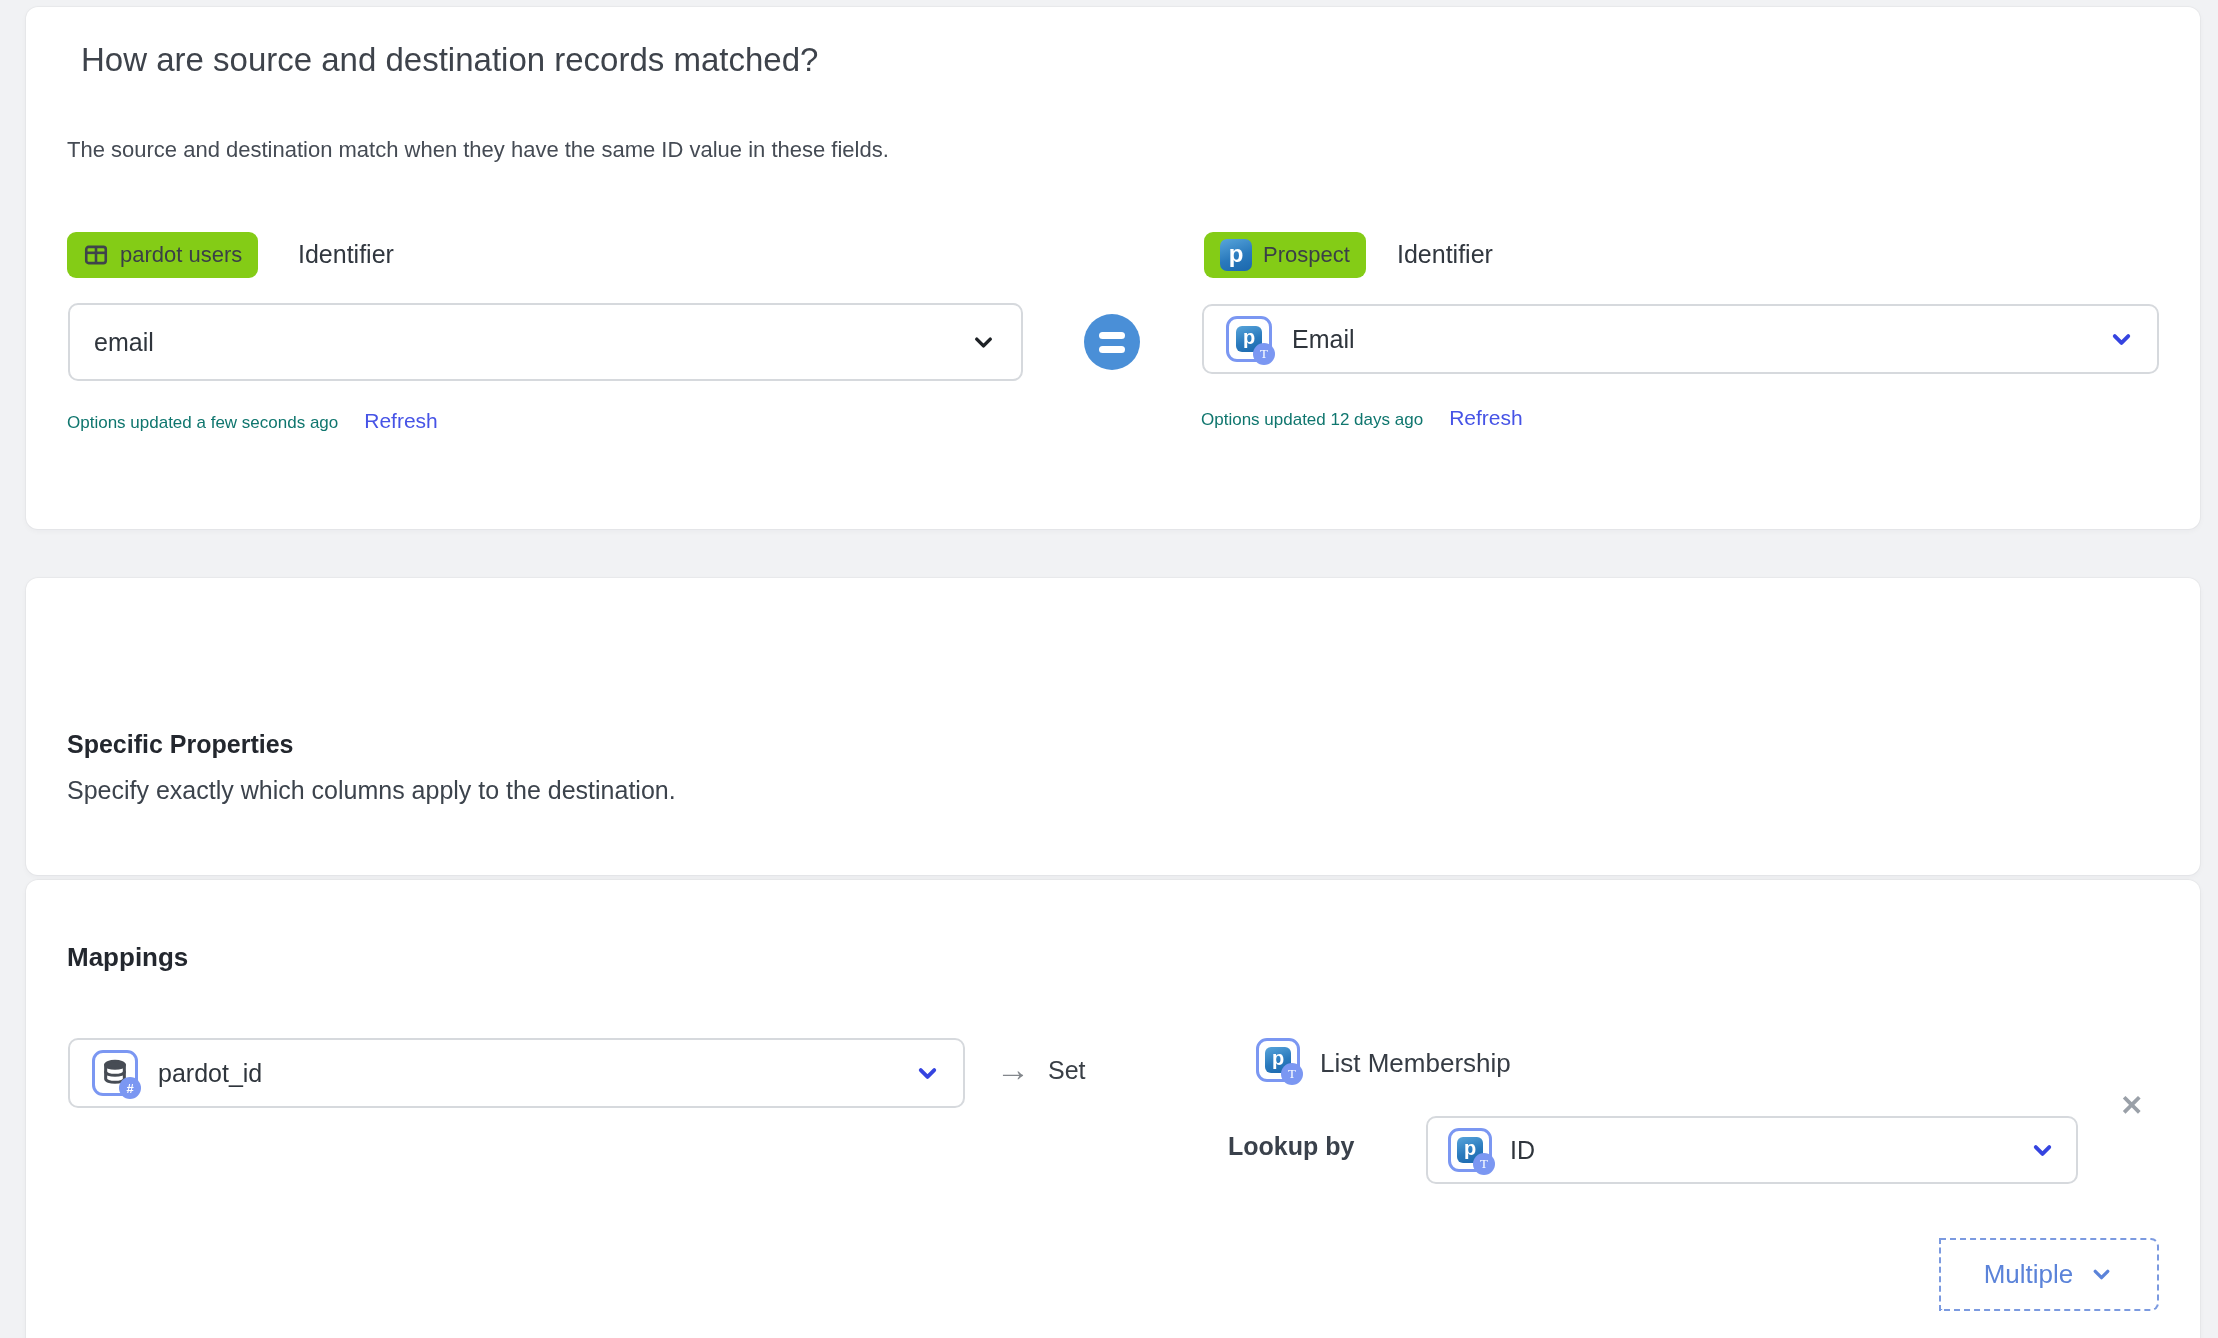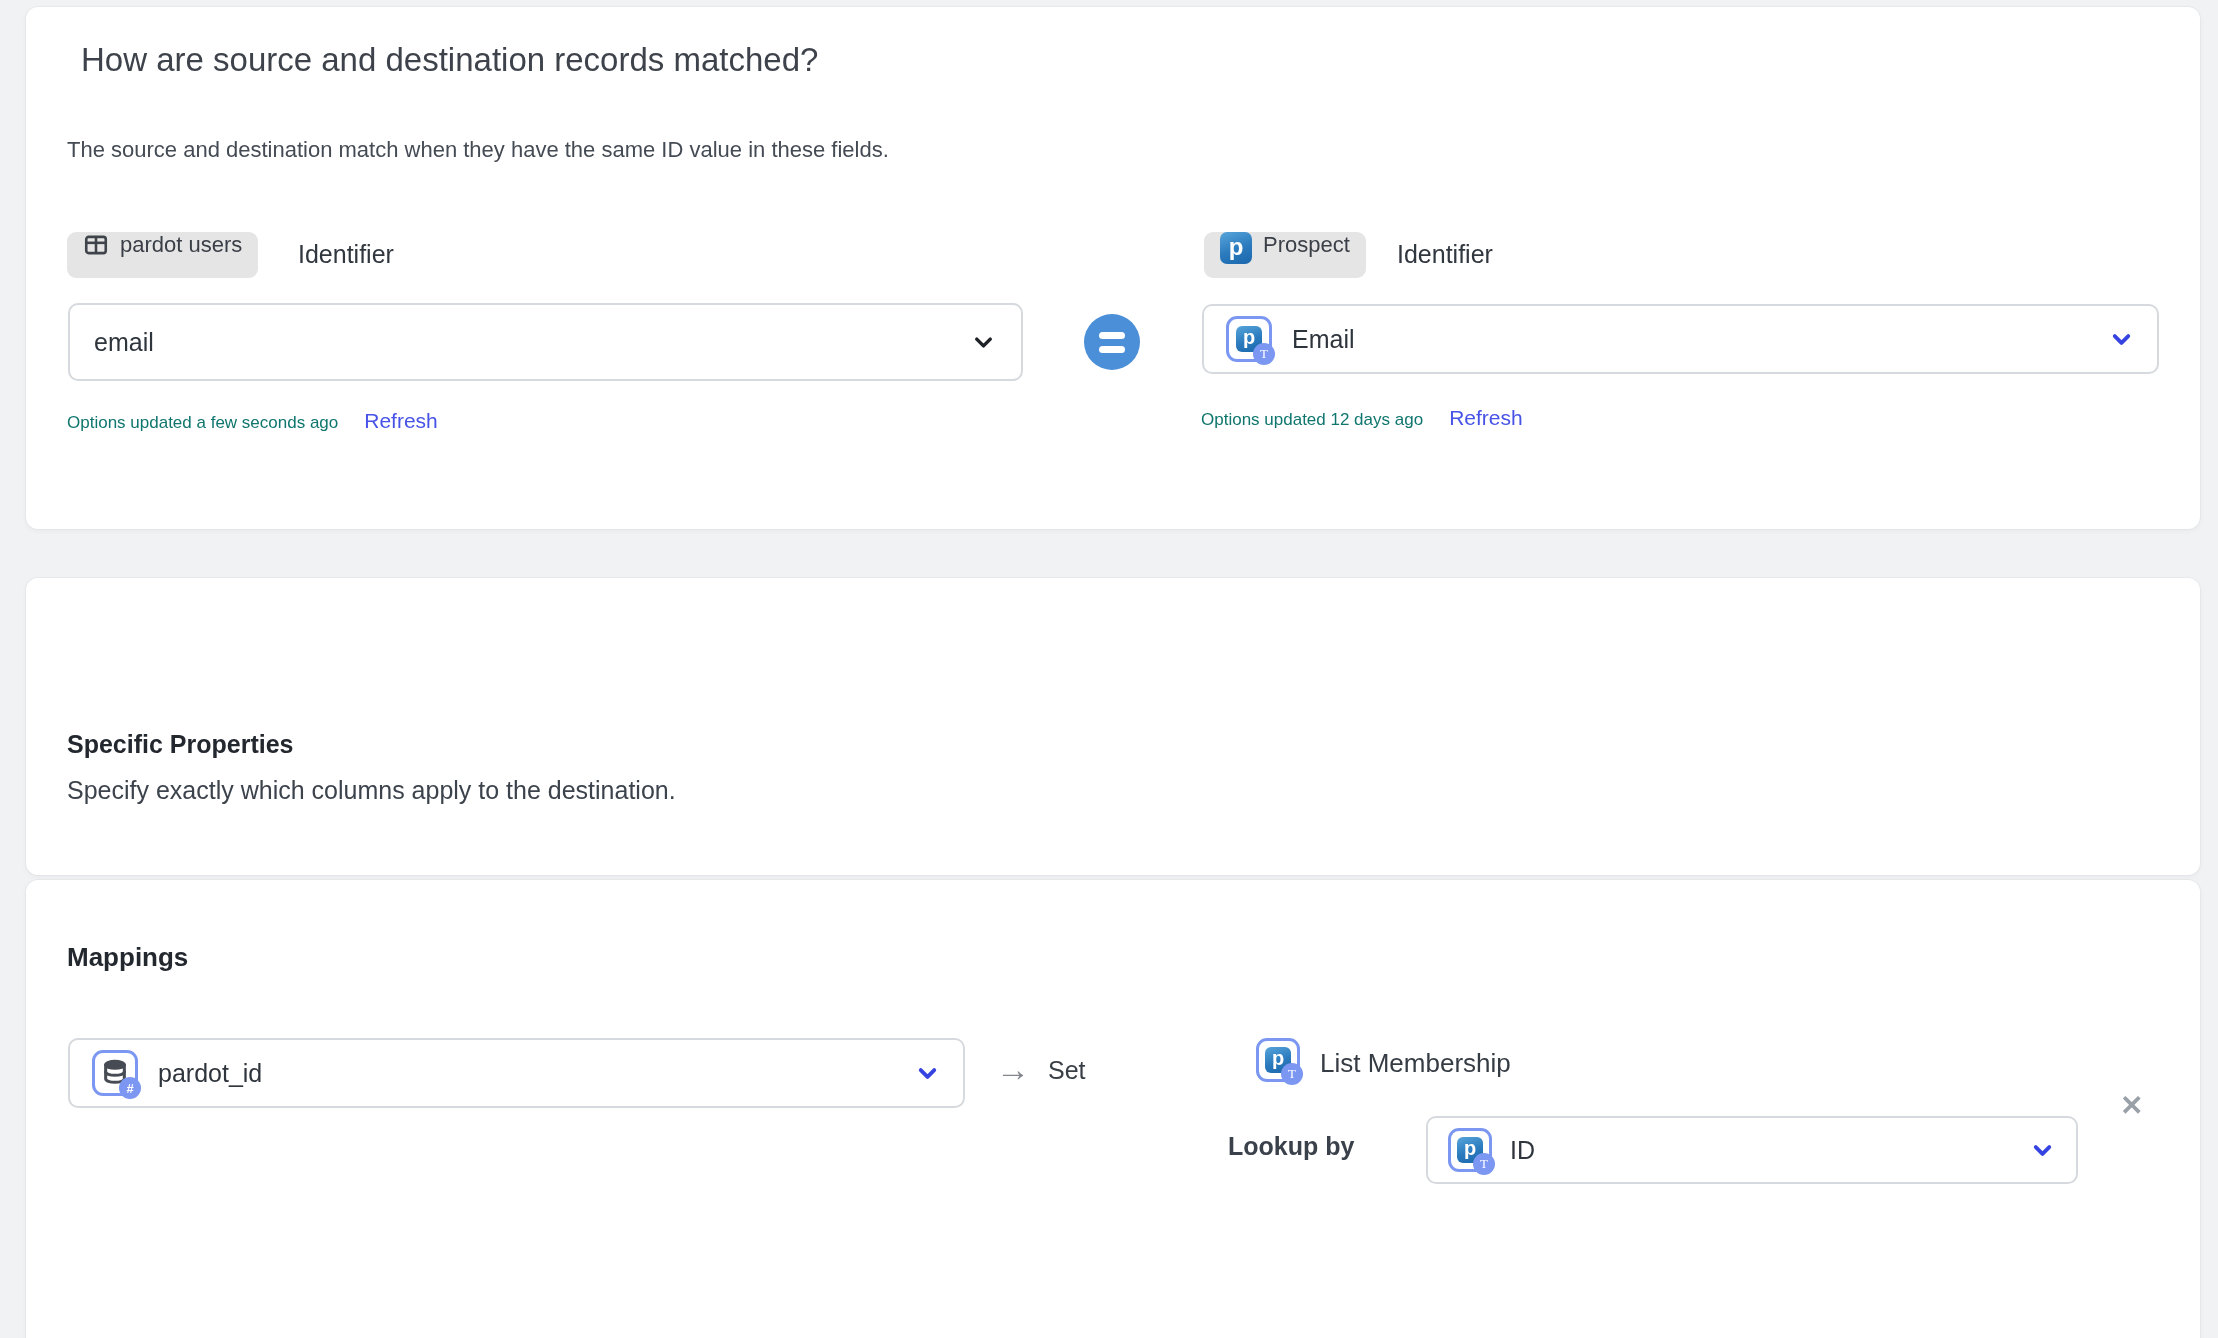--- a/index.html
+++ b/index.html
@@ -13,22 +13,22 @@
     position:absolute;left:26px;width:2174px;background:#ffffff;
     border-radius:12px;
     box-shadow:0 0 0 1px rgba(20,30,45,0.03), 0 2px 6px rgba(20,30,45,0.04);
   }
   .abs{position:absolute;}
   h1,h2{margin:0;font-weight:400;color:#3e434b;}
   h1{font-size:33px;}
   h2{font-size:32px;}
   .subtext{font-size:22px;color:#454b54;}
   .badge{
-    display:inline-flex;gap:11px;height:46px;
-    background:#e5e5e5;border-radius:9px;padding:0 16px;
+    display:inline-flex;align-items:center;gap:11px;height:46px;
+    background:#84cc16;border-radius:9px;padding:0 16px;
     font-size:22px;color:#3a3f47;
   }
   .identifier-label{font-size:25px;color:#31373f;}
   .select{
     display:flex;align-items:center;background:#fff;
     border:2px solid #d6d9dd;border-radius:10px;box-sizing:border-box;
     cursor:pointer;
   }
   .select .val{font-size:25px;color:#2f353c;}
   .select .chev{margin-left:auto;display:flex;}
@@ -188,15 +188,23 @@
       <span class="val">ID</span>
       <span class="chev chev-indigo">
         <svg width="27" height="27" viewBox="0 0 24 24">
             <polyline points="6 9 12 15 18 9" fill="none" stroke="currentColor" stroke-width="3.4" stroke-linecap="round" stroke-linejoin="round"></polyline>
           </svg>
       </span>
     </div>
 
     <span class="close-x abs" style="left:2094px;top:212px;">✕</span>
 
+    <div class="dashed-btn abs" style="left:1913px;top:358px;width:220px;height:73px;border-radius:0 8px 8px 0;gap:16px;">
+      <span>Multiple</span>
+      <span class="chev chev-blue">
+        <svg width="25" height="25" viewBox="0 0 24 24">
+            <polyline points="6 9 12 15 18 9" fill="none" stroke="currentColor" stroke-width="3.2" stroke-linecap="round" stroke-linejoin="round"></polyline>
+          </svg>
+      </span>
+    </div>
   </section>
 
 </div>
 
 </body></html>

